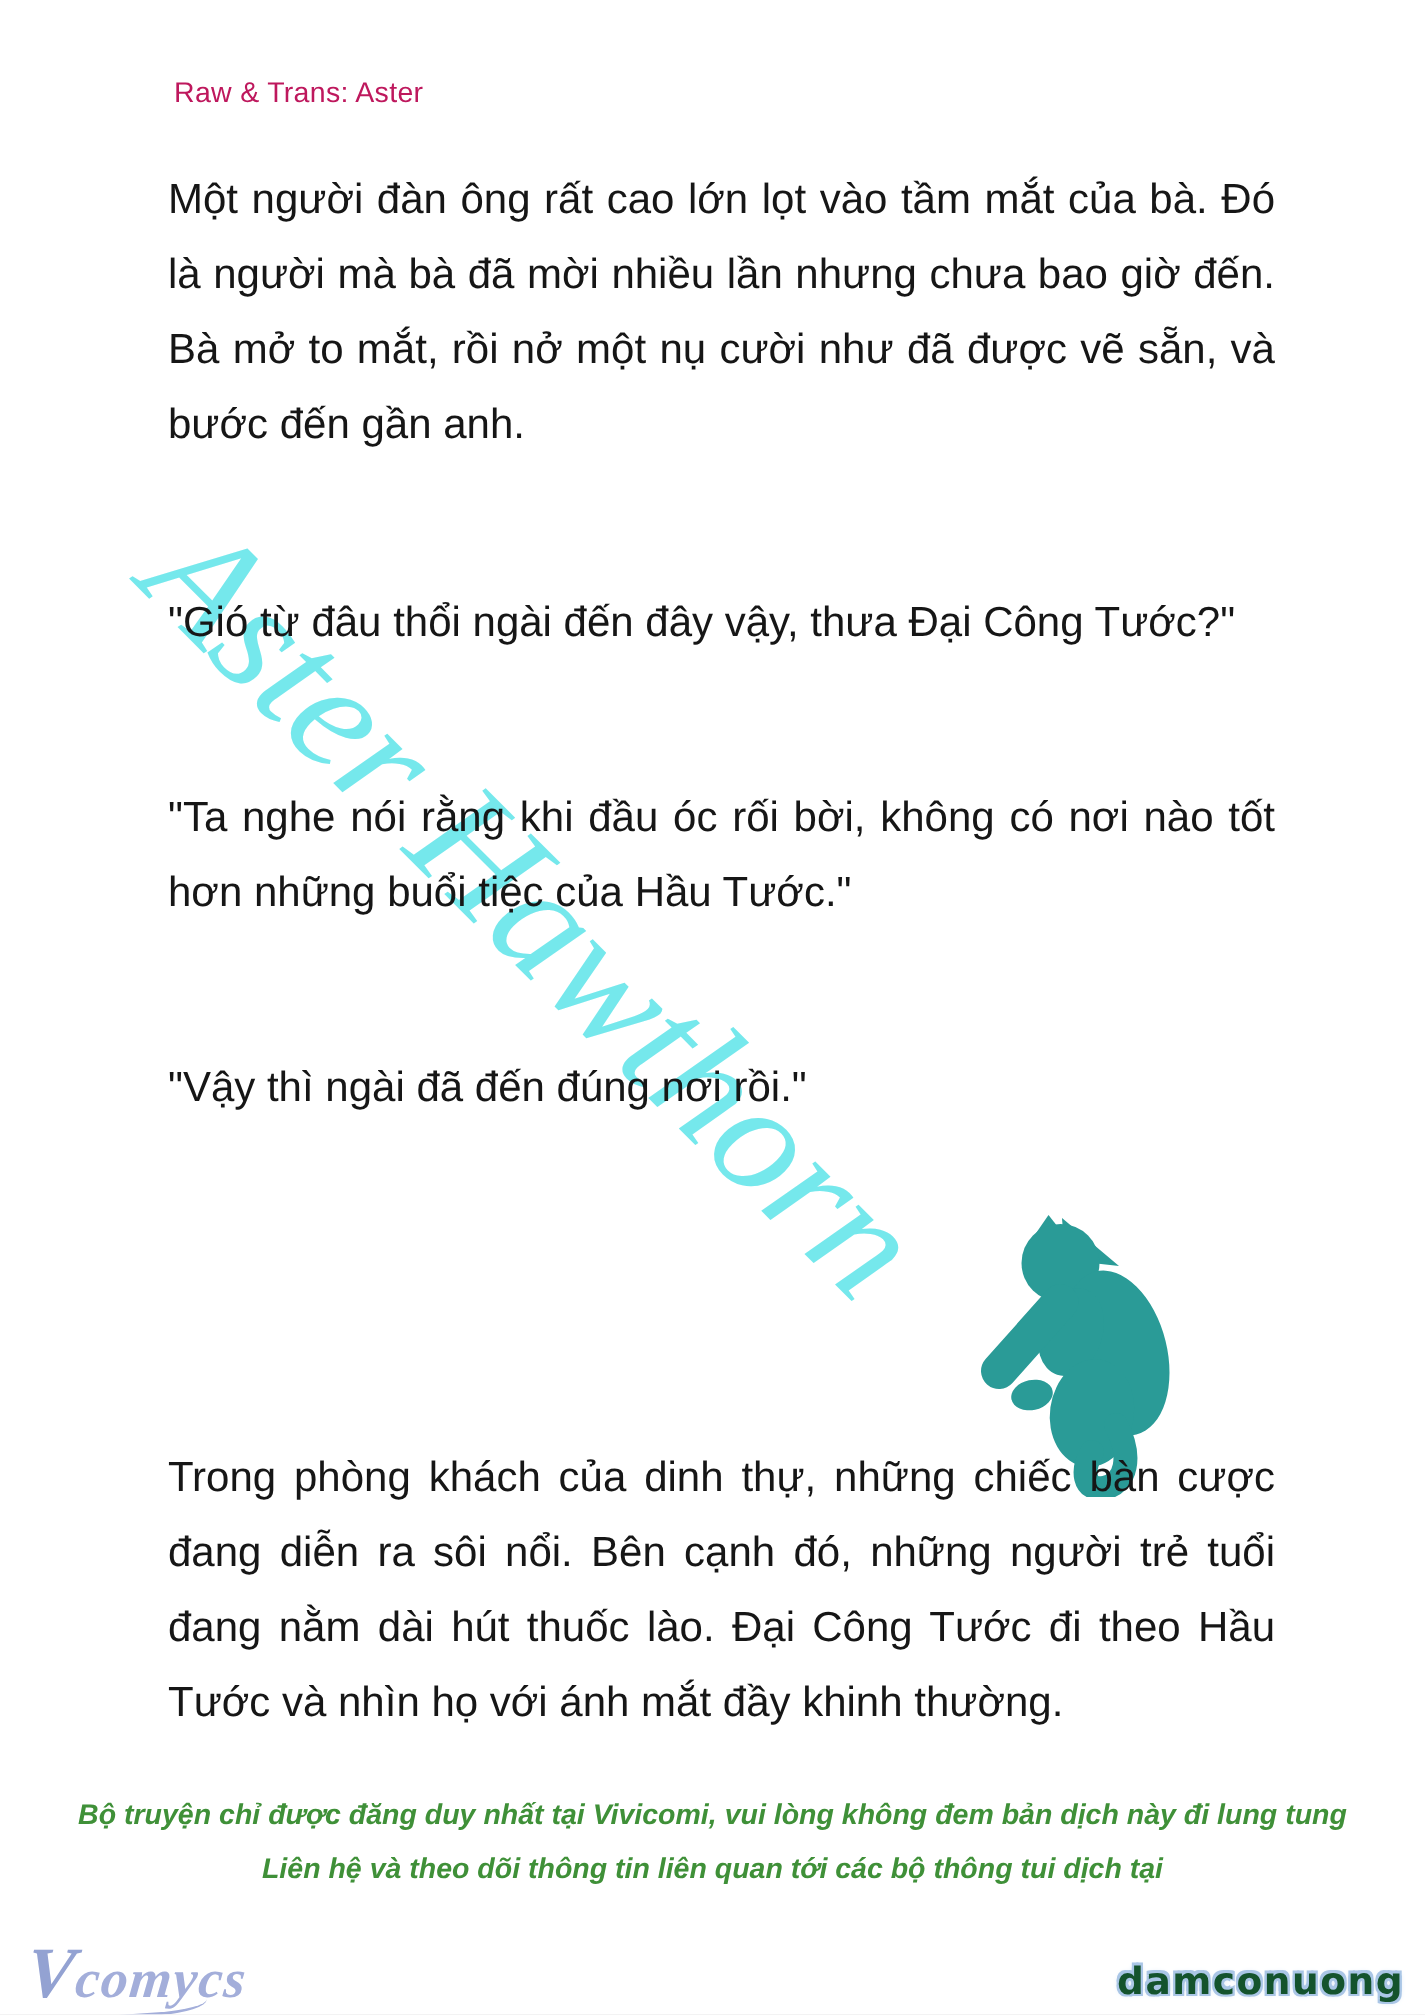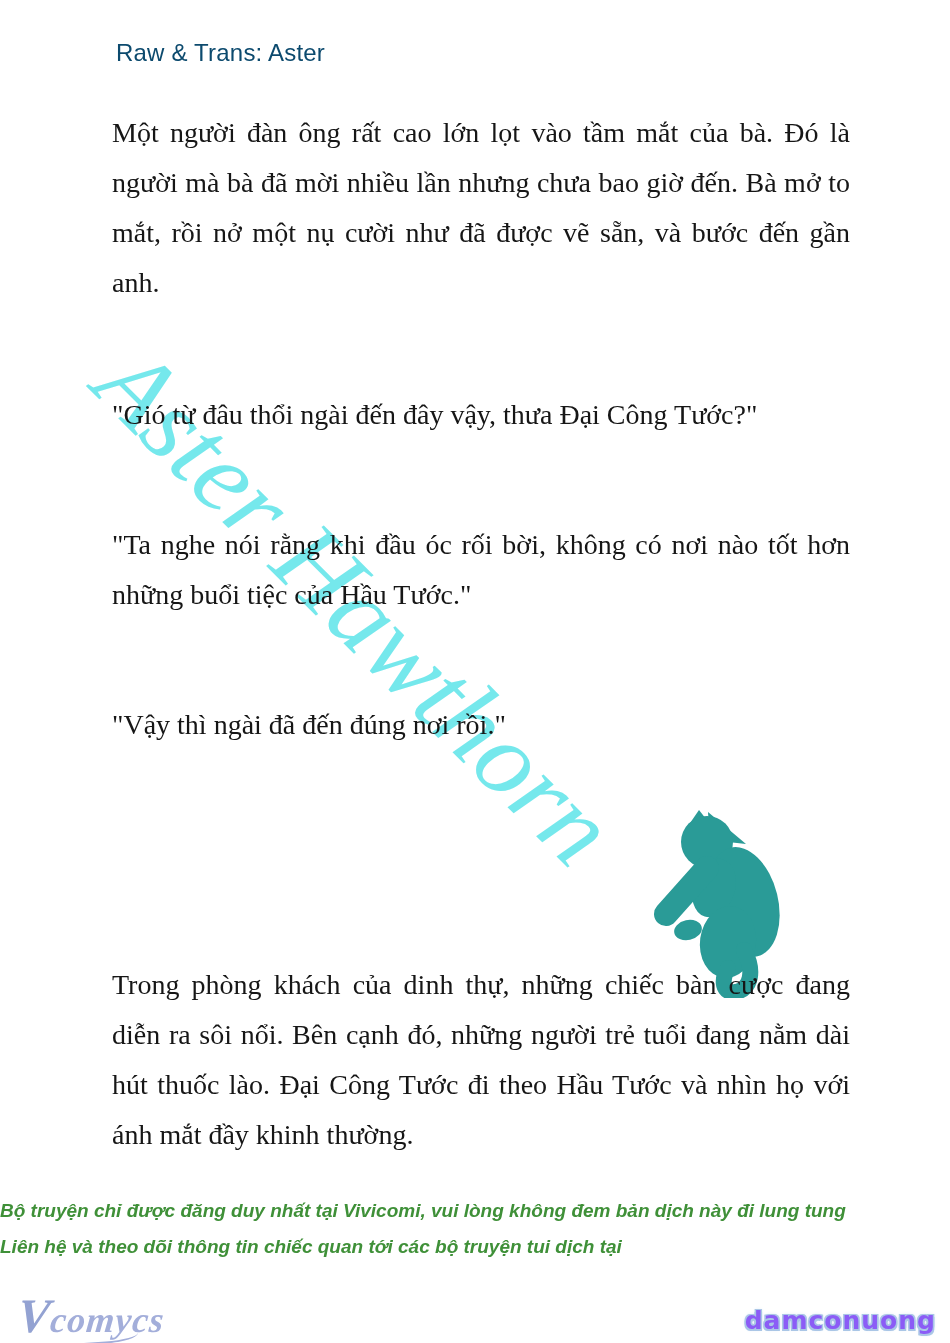--- a/index.html
+++ b/index.html
@@ -5,56 +5,56 @@
   html,body{margin:0;padding:0;background:#e9e9e9;}
   .page{
     position:relative;
     width:950px;height:1343px;
     margin:0 auto;
     background:#ffffff;
     overflow:hidden;
     font-family:"Liberation Serif", serif;
   }
   .header-credit{
-    position:absolute;left:116px;top:39px;
+    position:absolute;left:116px;top:52px;
     font-family:"Liberation Sans", sans-serif;
-    font-size:24px;color:#0c4a6e;letter-spacing:.2px;
+    font-size:19px;color:#be185d;letter-spacing:.2px;
     z-index:3;
   }
   .watermark{
     position:absolute;left:158px;top:322px;
     transform:rotate(45deg);transform-origin:0 0;
     font-family:"Liberation Serif", serif;
     font-style:italic;
     font-size:106px;
     color:#75e8ec;
     white-space:nowrap;
     z-index:1;
     pointer-events:none;
   }
   .cat{
     position:absolute;left:652px;top:810px;
     width:128px;height:188px;
     z-index:2;
   }
   .body-par{
     position:absolute;left:112px;width:738px;margin:0;
-    font-family:Liberation Serif, serif;
+    font-family:Liberation Sans, sans-serif;
     font-size:28px;line-height:50px;color:#161616;
     text-align:justify;
     z-index:3;
   }
   .p0{top:108px}
   .p1{top:390px}
   .p2{top:520px}
   .p3{top:700px}
   .p4{top:835px}
   .p5{top:960px}
   .footer-line{
-    position:absolute;left:0;width:100%;
+    position:absolute;left:0;width:100%;text-align:center;
     font-family:"Liberation Sans", sans-serif;
     font-style:italic;font-weight:bold;
     font-size:19px;color:#3f9038;
     z-index:4;
   }
   .f1{top:1200px}
   .f2{top:1236px}
   .f3{top:1263px}
   .vcomycs{
     position:absolute;left:18px;top:1288px;
@@ -71,21 +71,21 @@
     width:80px;height:12px;
     border-bottom:2px solid #a3aeda;
     border-radius:0 0 60%/12px 60%;
     transform:rotate(-4deg);
     z-index:4;
   }
   .damconuong{
     position:absolute;right:14px;top:1306px;
     font-family:"DejaVu Sans", sans-serif;
     font-weight:bold;font-size:25px;letter-spacing:1px;
-    color:#8b5cf6;
+    color:#14532d;
     text-shadow:-1.5px -1.5px 0 #aac6e6, 1.5px -1.5px 0 #aac6e6,
                 -1.5px 1.5px 0 #aac6e6, 1.5px 1.5px 0 #aac6e6,
                 0 0 4px #c9dcf0;
     z-index:4;
   }
 </style>
 </head>
 <body>
 
 <div class="page">
@@ -108,20 +108,20 @@
     </g>
   </svg>
 
   <p class="body-par p0">Một người đàn ông rất cao lớn lọt vào tầm mắt của bà. Đó là người mà bà đã mời nhiều lần nhưng chưa bao giờ đến. Bà mở to mắt, rồi nở một nụ cười như đã được vẽ sẵn, và bước đến gần anh.</p>
   <p class="body-par p1">"Gió từ đâu thổi ngài đến đây vậy, thưa Đại Công Tước?"</p>
   <p class="body-par p2">"Ta nghe nói rằng khi đầu óc rối bời, không có nơi nào tốt hơn những buổi tiệc của Hầu Tước."</p>
   <p class="body-par p3">"Vậy thì ngài đã đến đúng nơi rồi."</p>
   <p class="body-par p5">Trong phòng khách của dinh thự, những chiếc bàn cược đang diễn ra sôi nổi. Bên cạnh đó, những người trẻ tuổi đang nằm dài hút thuốc lào. Đại Công Tước đi theo Hầu Tước và nhìn họ với ánh mắt đầy khinh thường.</p>
 
   <div class="footer-line f1">Bộ truyện chỉ được đăng duy nhất tại Vivicomi, vui lòng không đem bản dịch này đi lung tung</div>
-  <div class="footer-line f2">Liên hệ và theo dõi thông tin chiếc quan tới các bộ truyện tui dịch tại</div>
+  <div class="footer-line f2">Liên hệ và theo dõi thông tin liên quan tới các bộ thông tui dịch tại</div>
 
   <div class="vcomycs">Vcomycs</div>
   <div class="vcomycs-swash"></div>
 
   <div class="damconuong">damconuong</div>
 
 </div>
 
 </body></html>

